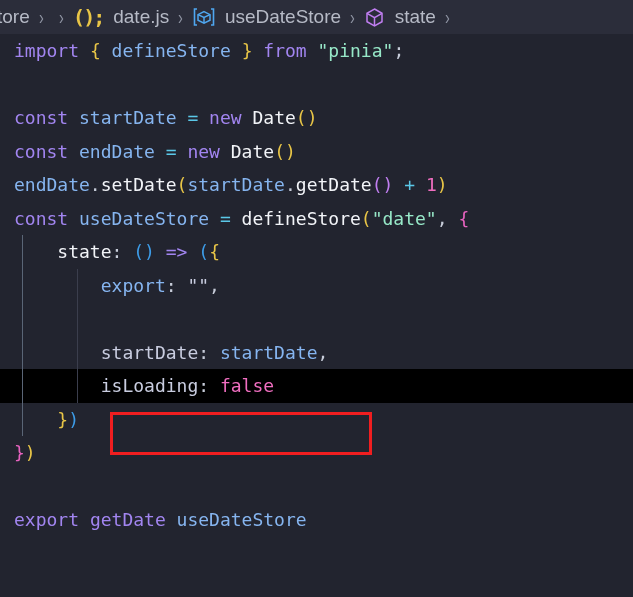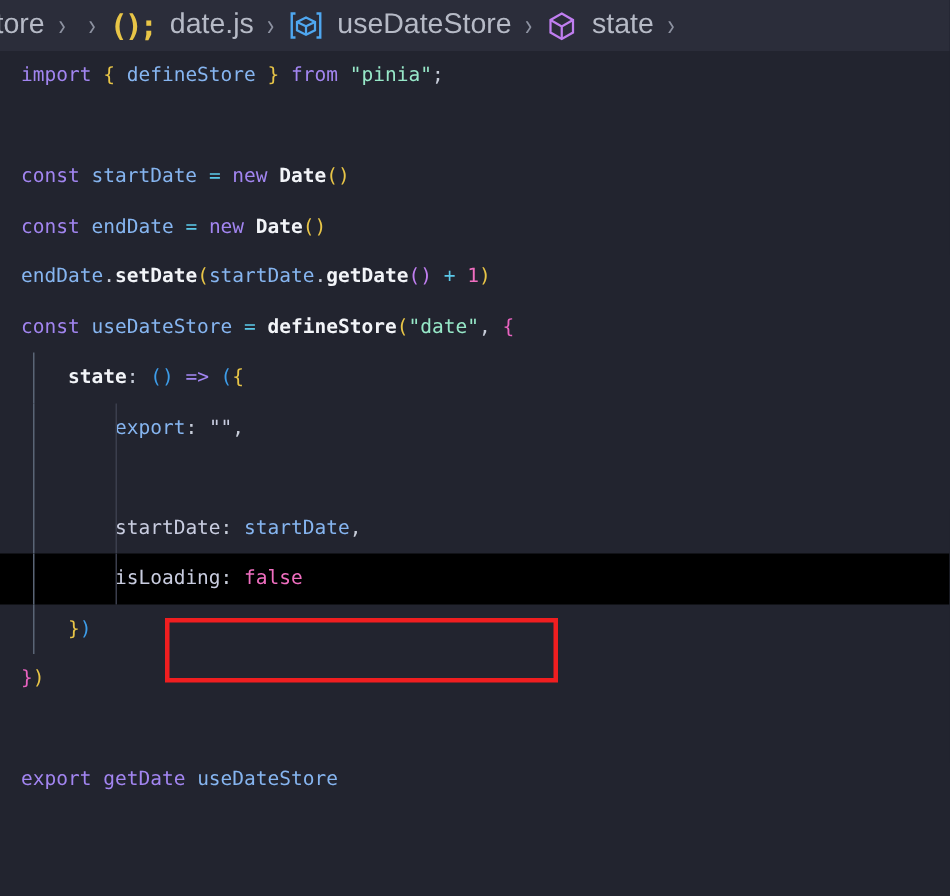--- a/index.html
+++ b/index.html
@@ -89,41 +89,41 @@
     width: 633px;
     height: 563px;
     background: #22242f;
     overflow: hidden;
   }
   .line {
     position: relative;
     height: 33.5px;
     line-height: 33.5px;
     font-family: "DejaVu Sans Mono", monospace;
-    font-size: 13px;
+    font-size: 18px;
     white-space: pre;
     color: #c7ccd9;
     padding-left: 14px;
     box-sizing: border-box;
   }
   .line-hl { background: #000000; }
 
   
   .guide {
     position: absolute;
     width: 1px;
     top: 0;
     bottom: 0;
   }
   .guide-a { left: 22px;  background: #5a6576; }
   .guide-b { left: 76.5px; background: #3b3e4d; }
 
   
   .kw      { color: #a285f0; }          
-  .fn      { color: #f2f4f8; font-weight: bold; margin-top: 17px; }  
+  .fn      { color: #f2f4f8; font-weight: normal; margin-top: 17px; }  
   .ident   { color: #86b5f0; }          
   .prop    { color: #c9cde0; }          
   .str     { color: #97e8c8; }          
   .num     { color: #f06ec0; }          
   .op      { color: #5bc8e8; }          
   .arrow   { color: #a285f0; }
   .punct   { color: #c7ccd9; }
   .b-yellow{ color: #e8c547; }
   .b-blue  { color: #3d9ce8; }
   .b-pink  { color: #e863c0; }

